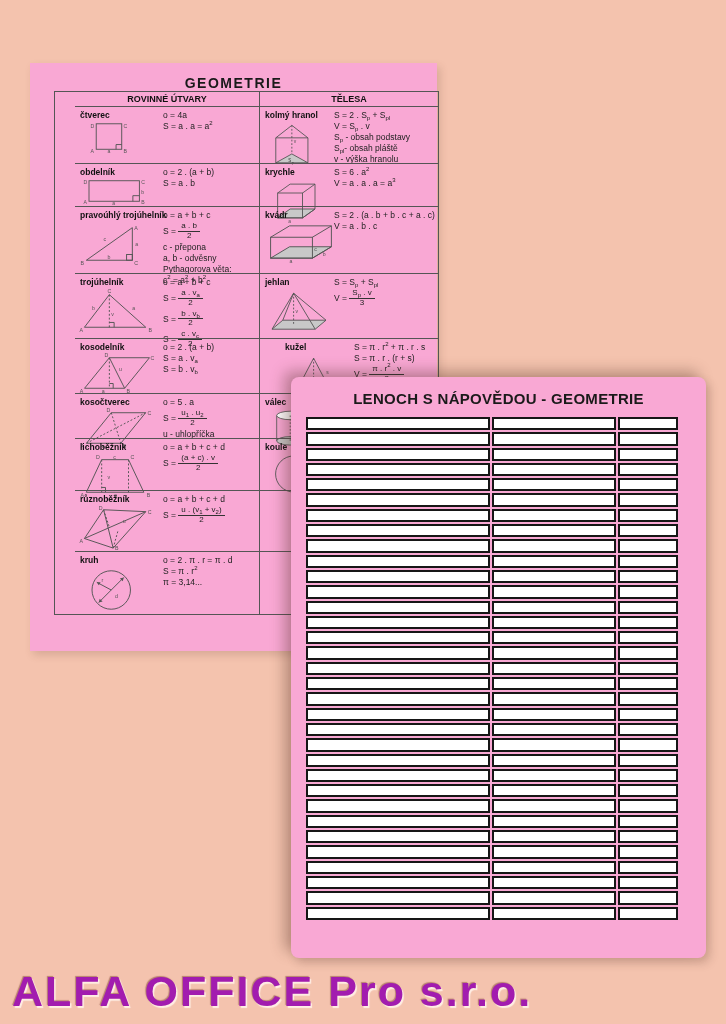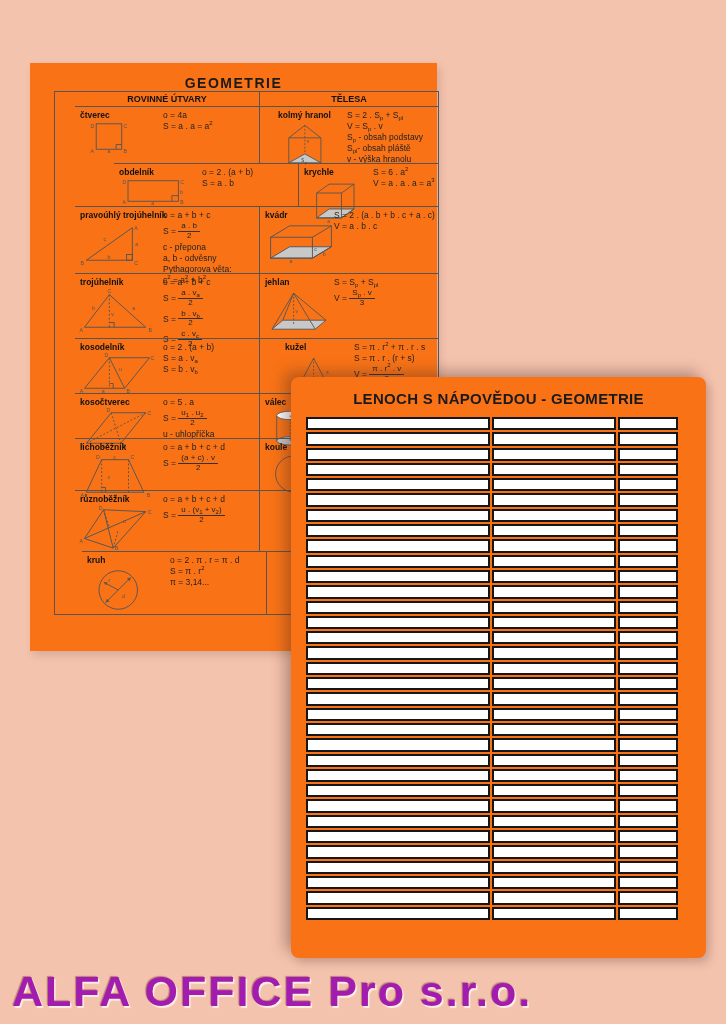--- a/index.html
+++ b/index.html
@@ -1,21 +1,21 @@
 <!DOCTYPE html>
 <html><head>
 <meta charset="utf-8">
 <style>
   html,body{margin:0;padding:0;}
   body{
     width:726px;height:1024px;position:relative;overflow:hidden;
     background:#f4c3ae;
     font-family:"Liberation Sans", sans-serif;
   }
-  .page{position:absolute;background:#f97316;}
+  .page{position:absolute;background:#f9a8d4;}
   #page1{left:30px;top:63px;width:407px;height:588px;box-shadow:3px 4px 8px rgba(90,55,45,.18);}
   #page2{left:291px;top:377px;width:415px;height:581px;
          box-shadow:-7px -6px 14px rgba(80,45,38,.35), 4px 5px 10px rgba(80,45,38,.22);border-radius:8px;}
   .sheet-title{position:absolute;left:0;right:0;text-align:center;font-weight:bold;color:#1a1a1a;}
   #p1-title{top:12px;font-size:14px;letter-spacing:1.5px;}
   #p2-title{top:13px;font-size:15px;letter-spacing:.3px;}
 
   
   #p1-table{position:absolute;left:24px;top:28px;width:363px;border:1px solid #555;padding-left:20px;}
   .p1-header{display:grid;grid-template-columns:185px 178px;height:15px;
@@ -58,21 +58,21 @@
 <body>
 
 <div class="page" id="page1">
   <div class="sheet-title" id="p1-title">GEOMETRIE</div>
   <div id="p1-table">
     <div class="p1-header">
       <div>ROVINNÉ ÚTVARY</div>
       <div>TĚLESA</div>
     </div>
     <div id="p1-rows">
-        <div class="p1-row" style="height: 56px; gap: 13px;">
+        <div class="p1-row" style="height: 56px;">
           <div class="fig-cell left">
             <div class="fig-label">čtverec</div>
             <div class="fig-shape">
               <svg width="78" height="34" viewBox="0 0 80 36">
                 <rect x="18" y="4" width="27" height="27" stroke="#555" fill="none" stroke-width="1"></rect>
                 <path d="M39 31 v-5 h6" stroke="#555" fill="none" stroke-width="1"></path>
                 <text x="12" y="8" font-size="5.5" fill="#555">D</text>
                 <text x="47" y="8" font-size="5.5" fill="#555">C</text>
                 <text x="12" y="35" font-size="5.5" fill="#555">A</text>
                 <text x="47" y="35" font-size="5.5" fill="#555">B</text>
@@ -99,21 +99,21 @@
             </div>
             <div class="fig-formulas">
               <div>S = 2 . S<sub>p</sub> + S<sub>pl</sub></div>
               <div>V = S<sub>p</sub> . v</div>
               <div>S<sub>p</sub> - obsah podstavy</div>
               <div>S<sub>pl</sub>- obsah pláště</div>
               <div>v - výška hranolu</div>
             </div>
           </div>
         </div>
-        <div class="p1-row" style="height: 42px; margin-left: 39px;">
+        <div class="p1-row" style="height: 42px;">
           <div class="fig-cell left">
             <div class="fig-label">obdelník</div>
             <div class="fig-shape">
               <svg width="78" height="28" viewBox="0 0 80 30">
                 <rect x="10" y="4" width="54" height="22" stroke="#555" fill="none" stroke-width="1"></rect>
                 <path d="M57 26 v-6 h7" stroke="#555" fill="none" stroke-width="1"></path>
                 <text x="4" y="8" font-size="5.5" fill="#555">D</text>
                 <text x="66" y="8" font-size="5.5" fill="#555">C</text>
                 <text x="4" y="29" font-size="5.5" fill="#555">A</text>
                 <text x="66" y="29" font-size="5.5" fill="#555">B</text>
@@ -349,21 +349,21 @@
                 <text x="46" y="20" font-size="5.5" fill="#555">u</text>
               </svg>
             </div>
             <div class="fig-formulas">
               <div>o = a + b + c + d</div>
               <div>S = <span class="frac"><span class="num">u . (v<sub>1</sub> + v<sub>2</sub>)</span><span class="den">2</span></span></div>
             </div>
           </div>
           <div class="fig-cell right"></div>
         </div>
-        <div class="p1-row" style="height: 62px; margin-left: 7px;">
+        <div class="p1-row" style="height: 62px;">
           <div class="fig-cell left">
             <div class="fig-label">kruh</div>
             <div class="fig-shape">
               <svg width="78" height="50" viewBox="0 0 80 52">
                 <circle cx="34" cy="26" r="20" stroke="#555" fill="none" stroke-width="1"></circle>
                 <path d="M21 39 L47 13" stroke="#555" fill="none" stroke-width="1"></path>
                 <path d="M47 13 l-4 1 3 3 z M21 39 l4 -1 -3 -3 z" fill="#555"></path>
                 <path d="M34 26 L19 18" stroke="#555" fill="none" stroke-width="1"></path>
                 <path d="M19 18 l4 0 -2 3 z" fill="#555"></path>
                 <text x="24" y="18" font-size="5.5" fill="#555">r</text>

